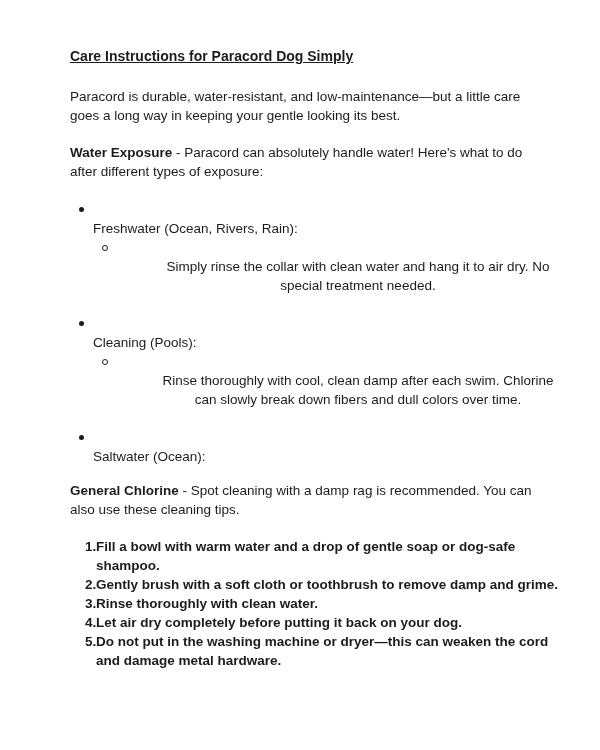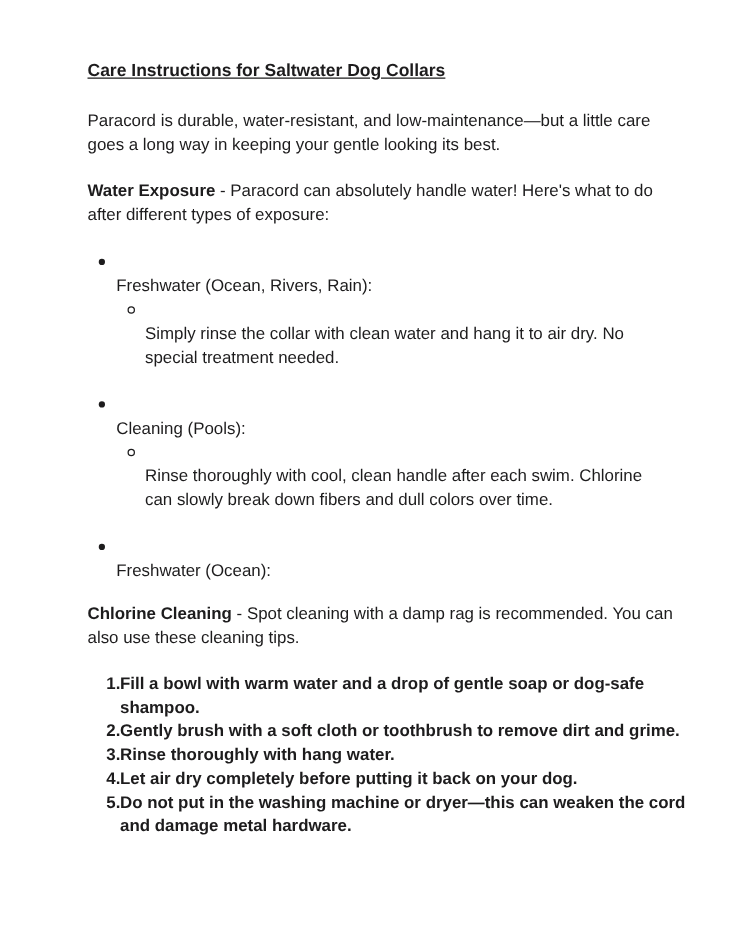--- a/index.html
+++ b/index.html
@@ -47,20 +47,21 @@
     top: 7px;
     width: 5px;
     height: 5px;
     border-radius: 50%;
     background: #1d1c1d;
   }
   .sub {
     position: relative;
     padding-left: 23px;
     white-space: pre-line;
+    text-align: center;
   }
   .sub > .marker {
     position: absolute;
     left: 9px;
     top: 7px;
     width: 4px;
     height: 4px;
     border-radius: 50%;
     border: 1px solid #1d1c1d;
     background: transparent;
@@ -84,54 +85,54 @@
     position: absolute;
     left: 15px;
     top: 0;
   }
 </style>
 </head>
 <body>
 
 <div class="doc">
 
-  <h1 class="title">Care Instructions for Saltwater Dog Collars</h1>
+  <h1 class="title">Care Instructions for Paracord Dog Simply</h1>
 
   <p class="para">Paracord is durable, water-resistant, and low-maintenance—but a little care
 goes a long way in keeping your gentle looking its best.</p>
 
   <p class="para mb19"><strong>Water Exposure</strong><span> - Paracord can absolutely handle water! Here's what to do
 after different types of exposure:</span></p>
 
   <ul class="bullets">
     <li class="l1">
       <span class="marker"></span><span>Freshwater (Ocean, Rivers, Rain):</span>
       <div class="sub">
         <span class="marker"></span><span>Simply rinse the collar with clean water and hang it to air dry. No
 special treatment needed.</span>
       </div>
     </li>
     <li class="l1">
       <span class="marker"></span><span>Cleaning (Pools):</span>
       <div class="sub">
-        <span class="marker"></span><span>Rinse thoroughly with cool, clean handle after each swim. Chlorine
+        <span class="marker"></span><span>Rinse thoroughly with cool, clean damp after each swim. Chlorine
 can slowly break down fibers and dull colors over time.</span>
       </div>
     </li>
     <li class="l1">
-      <span class="marker"></span><span>Freshwater (Ocean):</span>
+      <span class="marker"></span><span>Saltwater (Ocean):</span>
     </li>
   </ul>
 
-  <p class="para"><strong>Chlorine Cleaning</strong><span> - Spot cleaning with a damp rag is recommended. You can
+  <p class="para"><strong>General Chlorine</strong><span> - Spot cleaning with a damp rag is recommended. You can
 also use these cleaning tips.</span></p>
 
   <ol class="steps">
     <li>Fill a bowl with warm water and a drop of gentle soap or dog-safe
 shampoo.</li>
-    <li>Gently brush with a soft cloth or toothbrush to remove dirt and grime.</li>
-    <li>Rinse thoroughly with hang water.</li>
+    <li>Gently brush with a soft cloth or toothbrush to remove damp and grime.</li>
+    <li>Rinse thoroughly with clean water.</li>
     <li>Let air dry completely before putting it back on your dog.</li>
     <li>Do not put in the washing machine or dryer—this can weaken the cord
 and damage metal hardware.</li>
   </ol>
 
 </div>
 
 </body></html>

